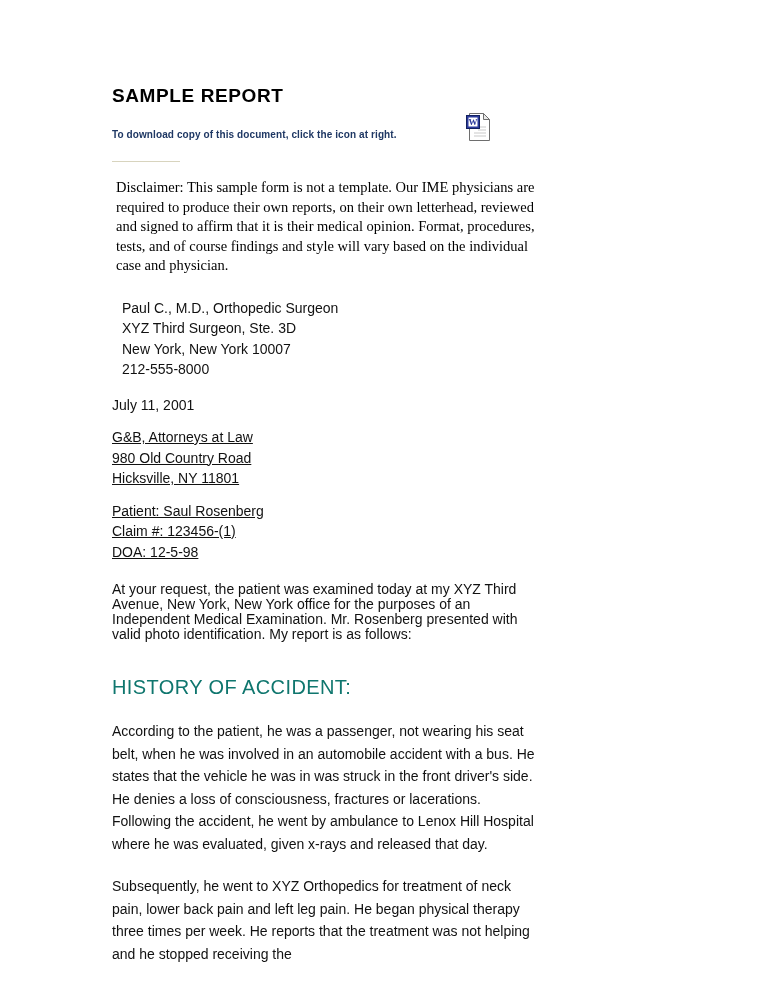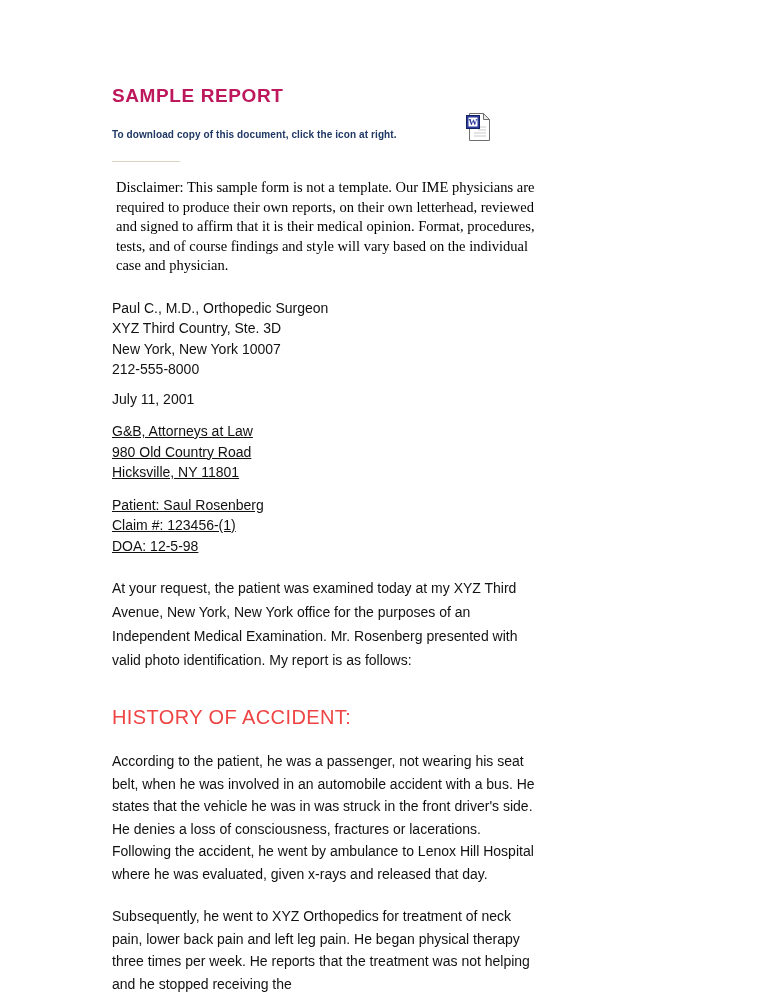--- a/index.html
+++ b/index.html
@@ -29,21 +29,21 @@
     left: 112px;
     top: 84px;
     width: 430px;
   }
 
   
   .doc-title {
     font-family: "Liberation Sans", sans-serif;
     font-size: 19px;
     font-weight: bold;
-    color: #be185d;
+    color: #000000;
     letter-spacing: 0.6px;
     margin: 0 0 0 0;
     line-height: 24px;
   }
 
   .download-row {
     position: relative;
     margin-top: 14px;
     height: 22px;
   }
@@ -90,43 +90,43 @@
   .block {
     font-family: "Liberation Sans", sans-serif;
     font-size: 14px;
     line-height: 20.5px;
     color: #111111;
     margin: 0;
     width: 424px;
   }
   .block .line { display: block; }
 
-  .gap-lg { margin-top: 22px; }
+  .gap-lg { margin-top: 22px; margin-left: 10px; }
   .gap-md { margin-top: 12px; text-decoration: underline; }
-  .gap-sm { margin-top: 9px; }
+  .gap-sm { margin-top: 15px; }
 
   .section-heading {
     font-family: "Liberation Sans", sans-serif;
     font-size: 20px;
     font-weight: normal;
     letter-spacing: 0.4px;
-    color: #ef4444;
+    color: #0f766e;
     margin: 32px 0 0 0;
     line-height: 26px;
   }
 
   .para {
     font-family: "Liberation Sans", sans-serif;
     font-size: 14px;
     line-height: 22.5px;
     color: #111111;
     width: 424px;
     margin: 20px 0 0 0;
   }
-  .para.tight { line-height: 24px; }
+  .para.tight { line-height: 15px; }
 </style>
 </head>
 <body>
 
 <div class="page">
   <div class="content">
 
     <h1 class="doc-title">SAMPLE REPORT</h1>
 
     <div class="download-row">
@@ -149,21 +149,21 @@
         </svg>
       </span>
     </div>
 
     <hr class="divider">
 
     <p class="disclaimer">Disclaimer: This sample form is not a template. Our IME physicians are required to produce their own reports, on their own letterhead, reviewed and signed to affirm that it is their medical opinion. Format, procedures, tests, and of course findings and style will vary based on the individual case and physician.</p>
 
     <div class="block gap-lg">
       <span class="line">Paul C., M.D., Orthopedic Surgeon</span>
-      <span class="line">XYZ Third Country, Ste. 3D</span>
+      <span class="line">XYZ Third Surgeon, Ste. 3D</span>
       <span class="line">New York, New York 10007</span>
       <span class="line">212-555-8000</span>
     </div>
 
     <div class="block gap-sm">
       <span class="line">July 11, 2001</span>
     </div>
 
     <div class="block gap-md">
       <span class="line">G&amp;B, Attorneys at Law</span>

